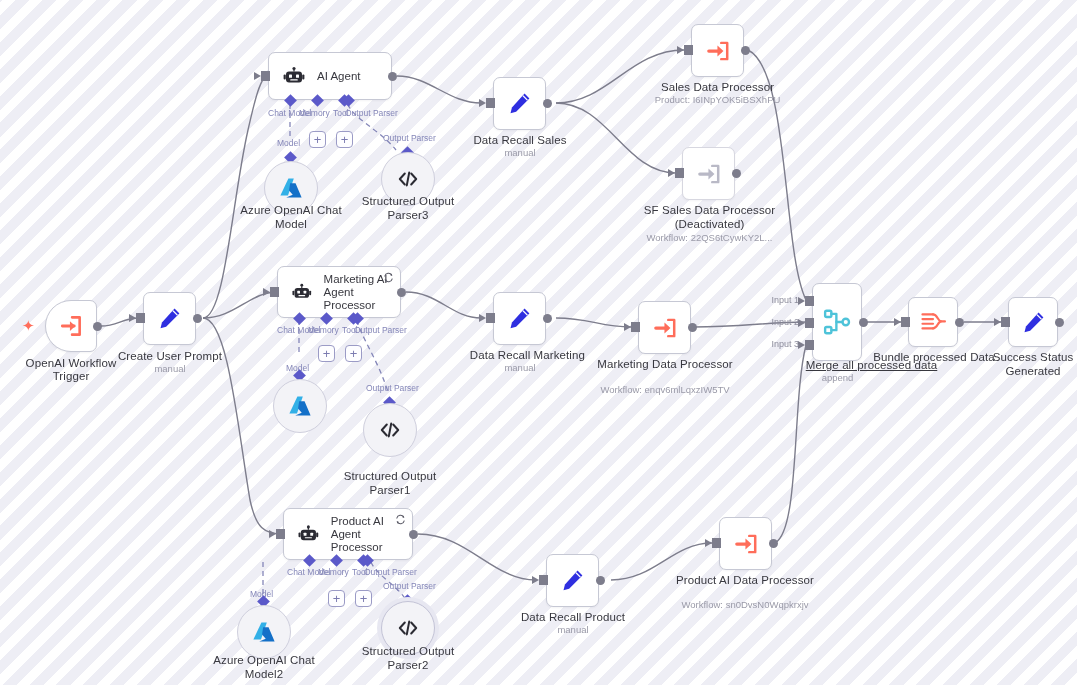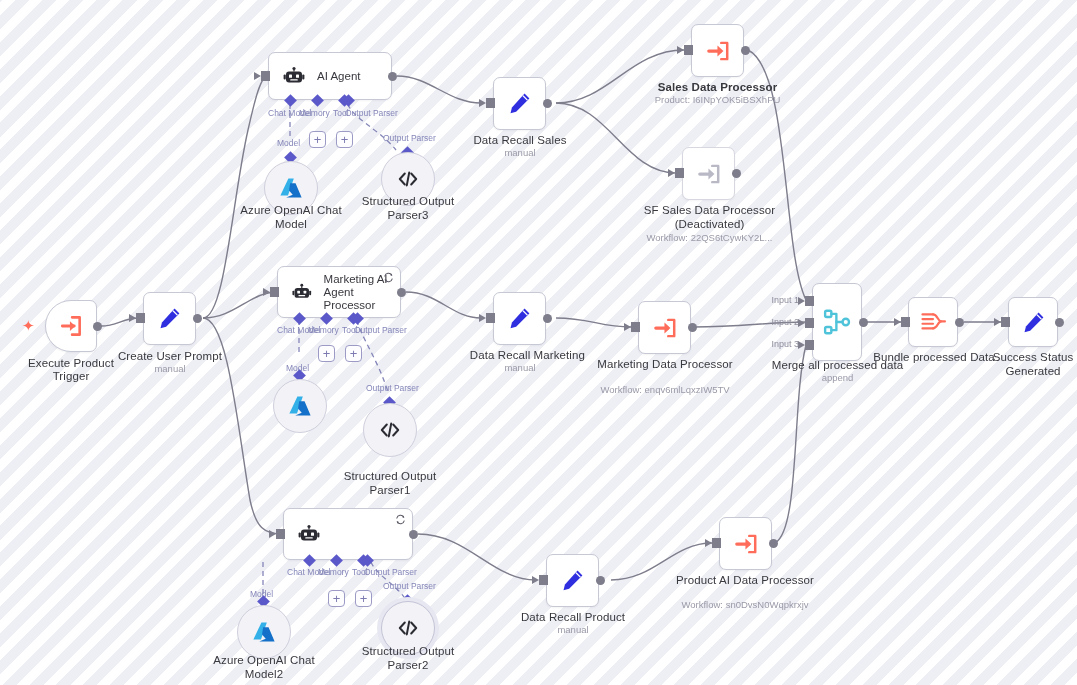--- a/index.html
+++ b/index.html
@@ -194,21 +194,21 @@
 
   <div class="bolt" style="left:22px; top:318px;">✦</div>
   <div class="node" style="left:45px; top:300px; width:52px; height:52px; border-radius:26px 7px 7px 26px;">
     <svg class="ico" width="26" height="26" viewBox="0 0 24 24">
       <path d="M13 4 H20 V20 H13" fill="none" stroke="#ff6d5a" stroke-width="2.4" stroke-linecap="round" stroke-linejoin="round"></path>
       <path d="M4 12 H15" stroke="#ff6d5a" stroke-width="2.6" stroke-linecap="round"></path>
       <path d="M11 7.5 L16 12 L11 16.5 Z" fill="#ff6d5a"></path>
     </svg>
   </div>
   <div class="port-out" style="left:93px; top:322px;"></div>
-  <div class="node-title wrap" style="left:16px; top:357px; width:110px;">Execute Product</div>
+  <div class="node-title wrap" style="left:16px; top:357px; width:110px;">OpenAI Workflow</div>
   <div class="node-title wrap" style="left:16px; top:370px; width:110px;">Trigger</div>
 
   <div class="node" style="left:143px; top:292px; width:53px; height:53px;">
     <svg class="ico" width="27" height="27" viewBox="0 0 24 24">
       <path d="M16.5 3.2 L20.8 7.5 L9 19.3 L4 20.6 L5.3 15.6 Z" fill="#2f2fe0"></path>
       <path d="M15 5 L19 9" stroke="#ffffff" stroke-width="1.2"></path>
     </svg>
   </div>
   <div class="port-in" style="left:136px; top:313px;"></div>
   <div class="port-out" style="left:193px; top:314px;"></div>
@@ -278,21 +278,21 @@
 
   <div class="node" style="left:691px; top:24px; width:53px; height:53px;">
     <svg class="ico" width="26" height="26" viewBox="0 0 24 24">
       <path d="M15 4.5 H20.5 V19.5 H15" fill="none" stroke="#ff6d5a" stroke-width="2.3" stroke-linecap="round" stroke-linejoin="round"></path>
       <path d="M3.5 12 H14.5" stroke="#ff6d5a" stroke-width="3" stroke-linecap="round"></path>
       <path d="M11.5 7 L17 12 L11.5 17 Z" fill="#ff6d5a"></path>
     </svg>
   </div>
   <div class="port-in" style="left:684px; top:45px;"></div>
   <div class="port-out" style="left:741px; top:46px;"></div>
-  <div class="node-title" style="left:645px; top:81px; width:145px;font-weight:bold;">Sales Data Processor</div>
+  <div class="node-title" style="left:645px; top:81px; width:145px;">Sales Data Processor</div>
   <div class="node-sub" style="left:645px; top:94px; width:145px;">Product: I6INpYOK5iBSXhPU</div>
 
   <div class="node" style="left:682px; top:147px; width:53px; height:53px; border-color:#d7d7e0;">
     <svg class="ico" width="26" height="26" viewBox="0 0 24 24">
       <path d="M15 4.5 H20.5 V19.5 H15" fill="none" stroke="#b9b9c6" stroke-width="2.3" stroke-linecap="round" stroke-linejoin="round"></path>
       <path d="M3.5 12 H14.5" stroke="#b9b9c6" stroke-width="3" stroke-linecap="round"></path>
       <path d="M11.5 7 L17 12 L11.5 17 Z" fill="#b9b9c6"></path>
     </svg>
   </div>
   <div class="port-in" style="left:675px; top:168px;"></div>
@@ -384,20 +384,22 @@
     <svg class="ico" width="24" height="24" viewBox="0 0 24 24">
       <rect x="4" y="7.5" width="16" height="11" rx="3" fill="#2b2b33"></rect>
       <circle cx="12" cy="4.5" r="1.6" fill="#2b2b33"></circle>
       <path d="M12 5.6 V7.5" stroke="#2b2b33" stroke-width="1.3"></path>
       <rect x="1.6" y="10.5" width="2.2" height="5" rx="1" fill="#2b2b33"></rect>
       <rect x="20.2" y="10.5" width="2.2" height="5" rx="1" fill="#2b2b33"></rect>
       <rect x="7" y="10.6" width="3" height="3.2" rx=".6" fill="#ffffff"></rect>
       <rect x="14" y="10.6" width="3" height="3.2" rx=".6" fill="#ffffff"></rect>
       <rect x="8.2" y="15.3" width="7.6" height="1.3" rx=".6" fill="#ffffff"></rect>
     </svg>
+    <span class="inline-label">Product AI Agent
+Processor</span>
     <svg class="agent-badge" viewBox="0 0 24 24">
       <path d="M4 9 A8 8 0 0 1 19 7" fill="none" stroke="#5a5a66" stroke-width="2.2" stroke-linecap="round"></path>
       <path d="M20 15 A8 8 0 0 1 5 17" fill="none" stroke="#5a5a66" stroke-width="2.2" stroke-linecap="round"></path>
       <path d="M19 3 L20 7.5 L15.5 7" fill="#5a5a66"></path>
       <path d="M5 21 L4 16.5 L8.5 17" fill="#5a5a66"></path>
     </svg>
   </div>
   <div class="port-in" style="left:276px; top:529px;"></div>
   <div class="port-out" style="left:409px; top:530px;"></div>
 
@@ -468,21 +470,21 @@
       <path d="M7.5 18.5 H11.5 V12" fill="none" stroke="#4ec3d9" stroke-width="1.9" stroke-linecap="round" stroke-linejoin="round"></path>
     </svg>
   </div>
   <div class="port-in" style="left:805px; top:296px;"></div>
   <div class="port-in" style="left:805px; top:318px;"></div>
   <div class="port-in" style="left:805px; top:340px;"></div>
   <div class="port-in-label" style="left:757px; top:295px; width:42px;">Input 1</div>
   <div class="port-in-label" style="left:757px; top:317px; width:42px;">Input 2</div>
   <div class="port-in-label" style="left:757px; top:339px; width:42px;">Input 3</div>
   <div class="port-out" style="left:859px; top:318px;"></div>
-  <div class="node-title" style="left:770px; top:359px; width:135px;">Merge all processed data</div>
+  <div class="node-title" style="left:804px; top:359px; width:135px;text-decoration:underline;">Merge all processed data</div>
   <div class="node-sub" style="left:770px; top:372px; width:135px;">append</div>
 
   <div class="node" style="left:908px; top:297px; width:50px; height:50px;">
     <svg class="ico" width="28" height="28" viewBox="0 0 24 24">
       <path d="M3 5.5 H12" stroke="#ff6d5a" stroke-width="1.9" stroke-linecap="round"></path>
       <path d="M3 9.5 H12" stroke="#ff6d5a" stroke-width="1.9" stroke-linecap="round"></path>
       <path d="M3 13.5 H12" stroke="#ff6d5a" stroke-width="1.9" stroke-linecap="round"></path>
       <path d="M3 17.5 H12" stroke="#ff6d5a" stroke-width="1.9" stroke-linecap="round"></path>
       <path d="M12 5.5 C16 5.5 16 11.5 19 11.5 C16 11.5 16 17.5 12 17.5" fill="none" stroke="#ff6d5a" stroke-width="1.9" stroke-linecap="round" stroke-linejoin="round"></path>
       <path d="M19.5 11.5 H22.2" stroke="#ff6d5a" stroke-width="1.9" stroke-linecap="round"></path>

